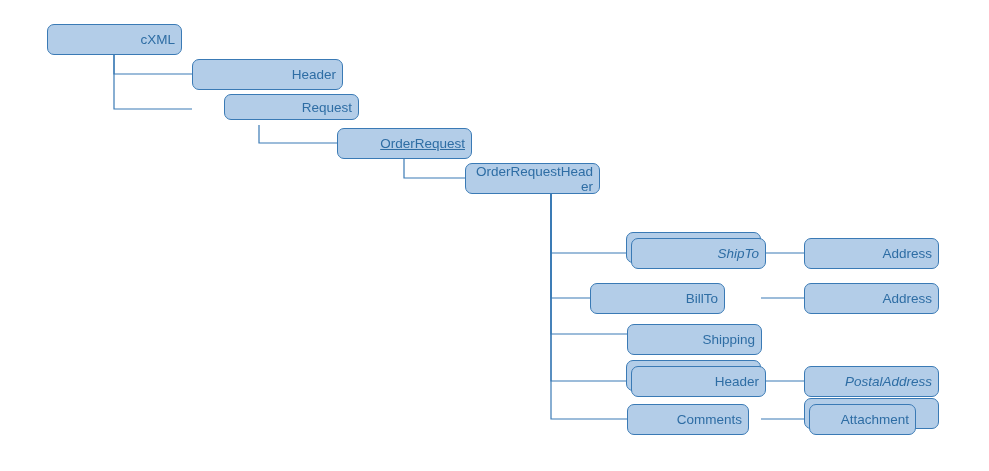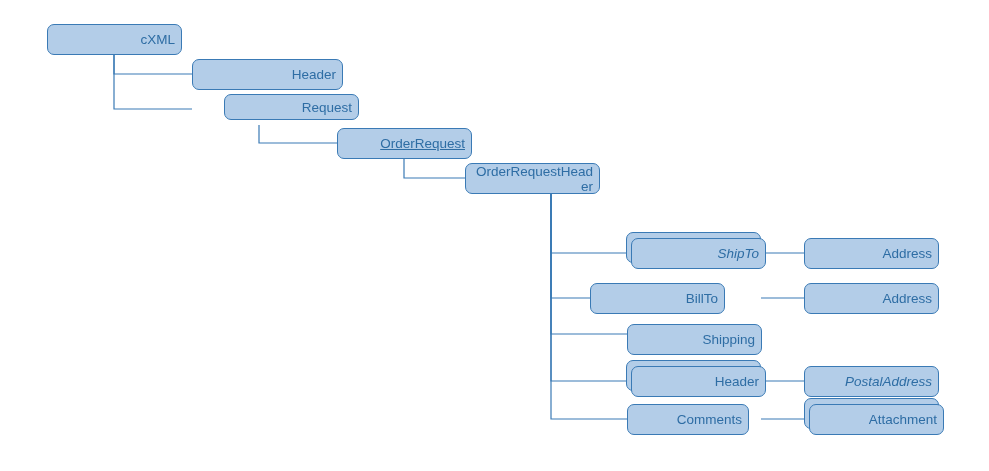--- a/index.html
+++ b/index.html
@@ -111,16 +111,16 @@
     <div class="node" style="left: 631px; top: 366px; width: 135px; height: 31px;">
       <span class="node-label">Header</span>
     </div>
     <div class="node" style="left: 804px; top: 366px; width: 135px; height: 31px; font-style: italic;">
       <span class="node-label">PostalAddress</span>
     </div>
     <div class="node" style="left: 627px; top: 404px; width: 122px; height: 31px;">
       <span class="node-label">Comments</span>
     </div>
     <div class="node-back" style="left: 804px; top: 398px; width: 135px; height: 31px;"></div>
-    <div class="node" style="left: 809px; top: 404px; width: 135px; height: 31px;">
+    <div class="node" style="left: 809px; top: 404px; width: 107px; height: 31px;">
       <span class="node-label">Attachment</span>
     </div>
   </div>
 
 </body></html>

